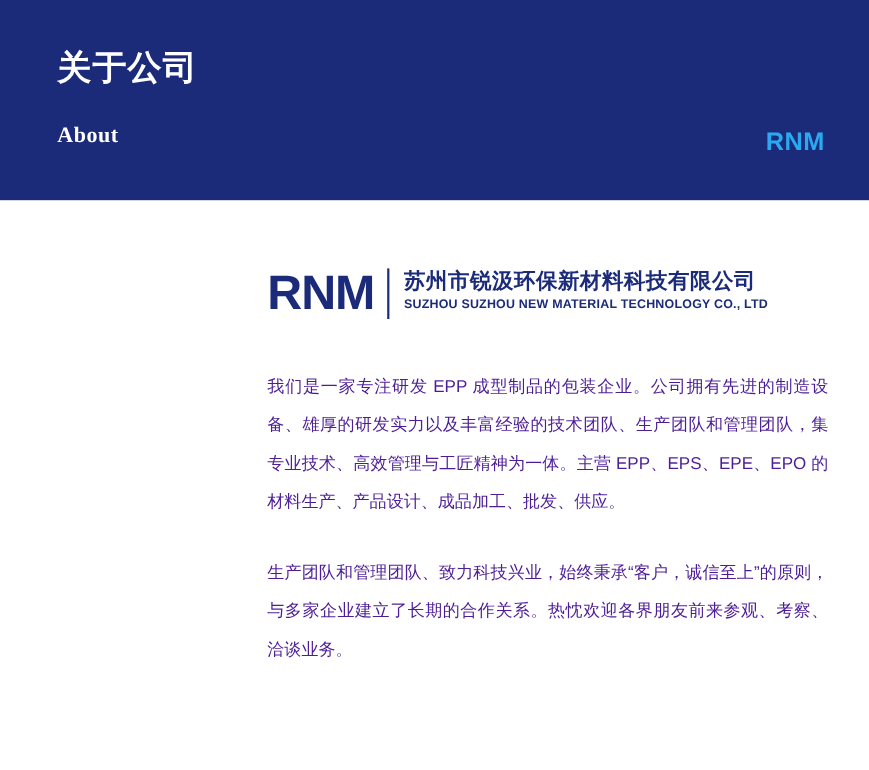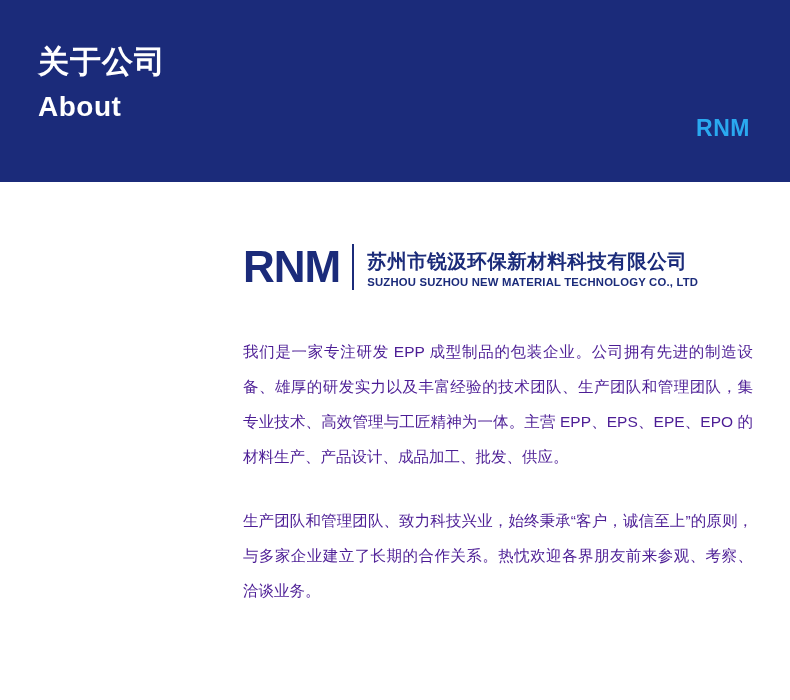--- a/index.html
+++ b/index.html
@@ -22,37 +22,38 @@
   
   .banner {
     position: relative;
     width: 790px;
     height: 182px;
     background: #1b2b7a;
     box-sizing: border-box;
   }
   .banner-titles {
     position: absolute;
-    left: 38px;
+    left: 52px;
     top: 40px;
+    font-family: Liberation Serif, serif;
   }
   .banner-title-cn {
     color: #ffffff;
     font-size: 31px;
     font-weight: bold;
     letter-spacing: 1px;
     line-height: 44px;
   }
   .banner-title-en {
     color: #ffffff;
-    font-size: 28px;
+    font-size: 20px;
     font-weight: bold;
     letter-spacing: 0.5px;
     line-height: 42px;
-    margin-top: 2px;
+    margin-top: 18px;
   }
   .banner-brand {
     position: absolute;
     right: 40px;
     bottom: 40px;
     color: #2aa9f0;
     font-size: 23px;
     font-weight: bold;
     letter-spacing: 0.5px;
   }
@@ -76,21 +77,21 @@
     letter-spacing: -1px;
     line-height: 46px;
     font-family: "Liberation Sans", sans-serif;
   }
   .logo-text {
     margin-left: 12px;
     padding-left: 13px;
     border-left: 2px solid #1b2b7a;
     display: flex;
     flex-direction: column;
-    justify-content: flex-end;
+    justify-content: flex-start;
     height: 46px;
   }
   .logo-cn {
     color: #1b2b7a;
     font-size: 19.5px;
     font-weight: bold;
     letter-spacing: 0.5px;
     line-height: 24px;
   }
   .logo-en {

